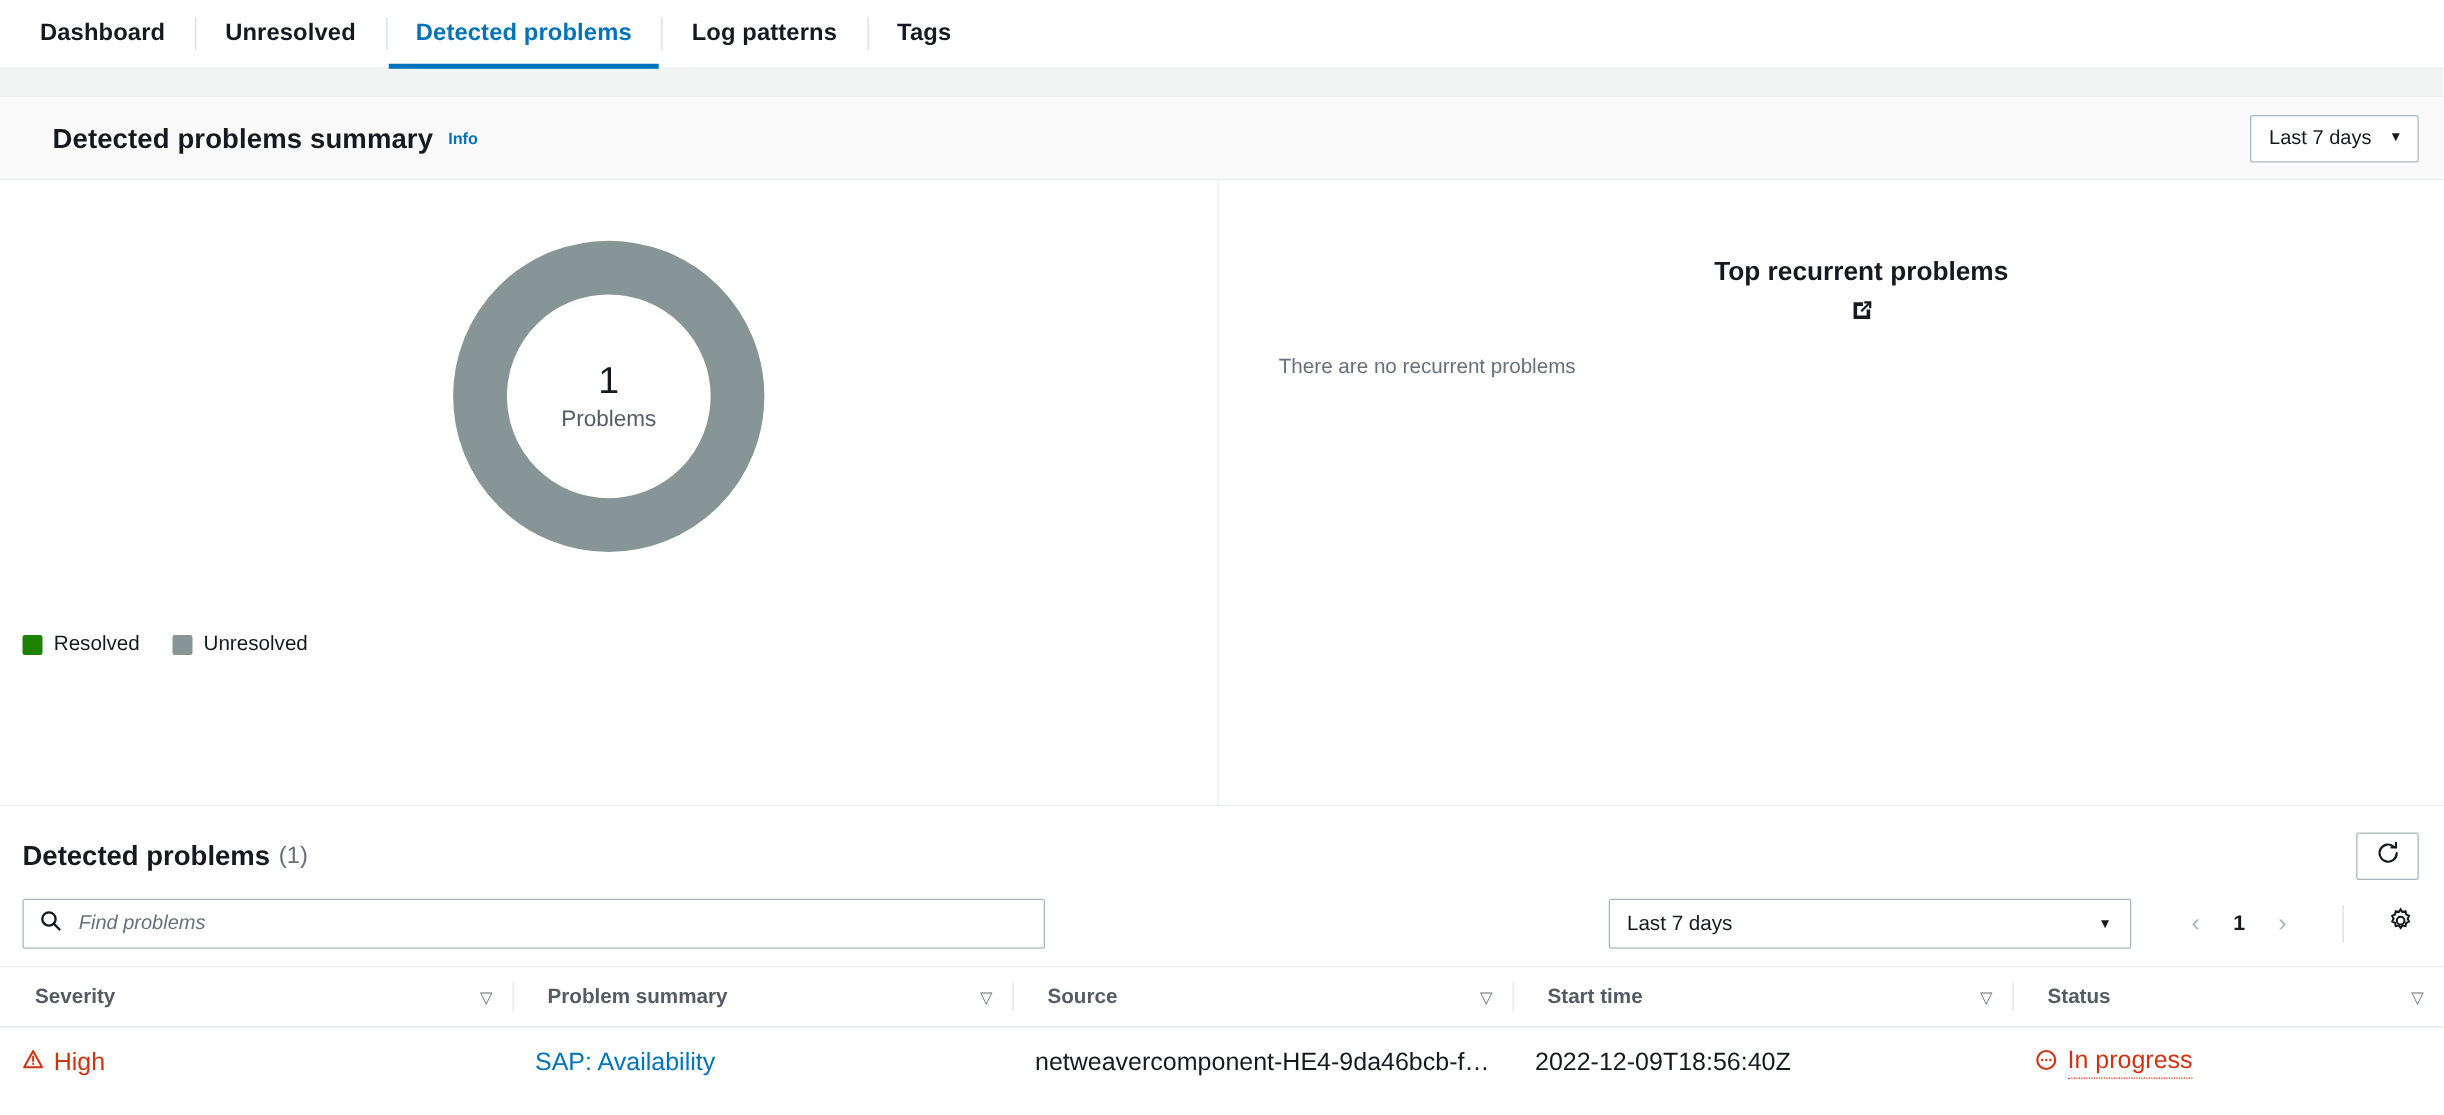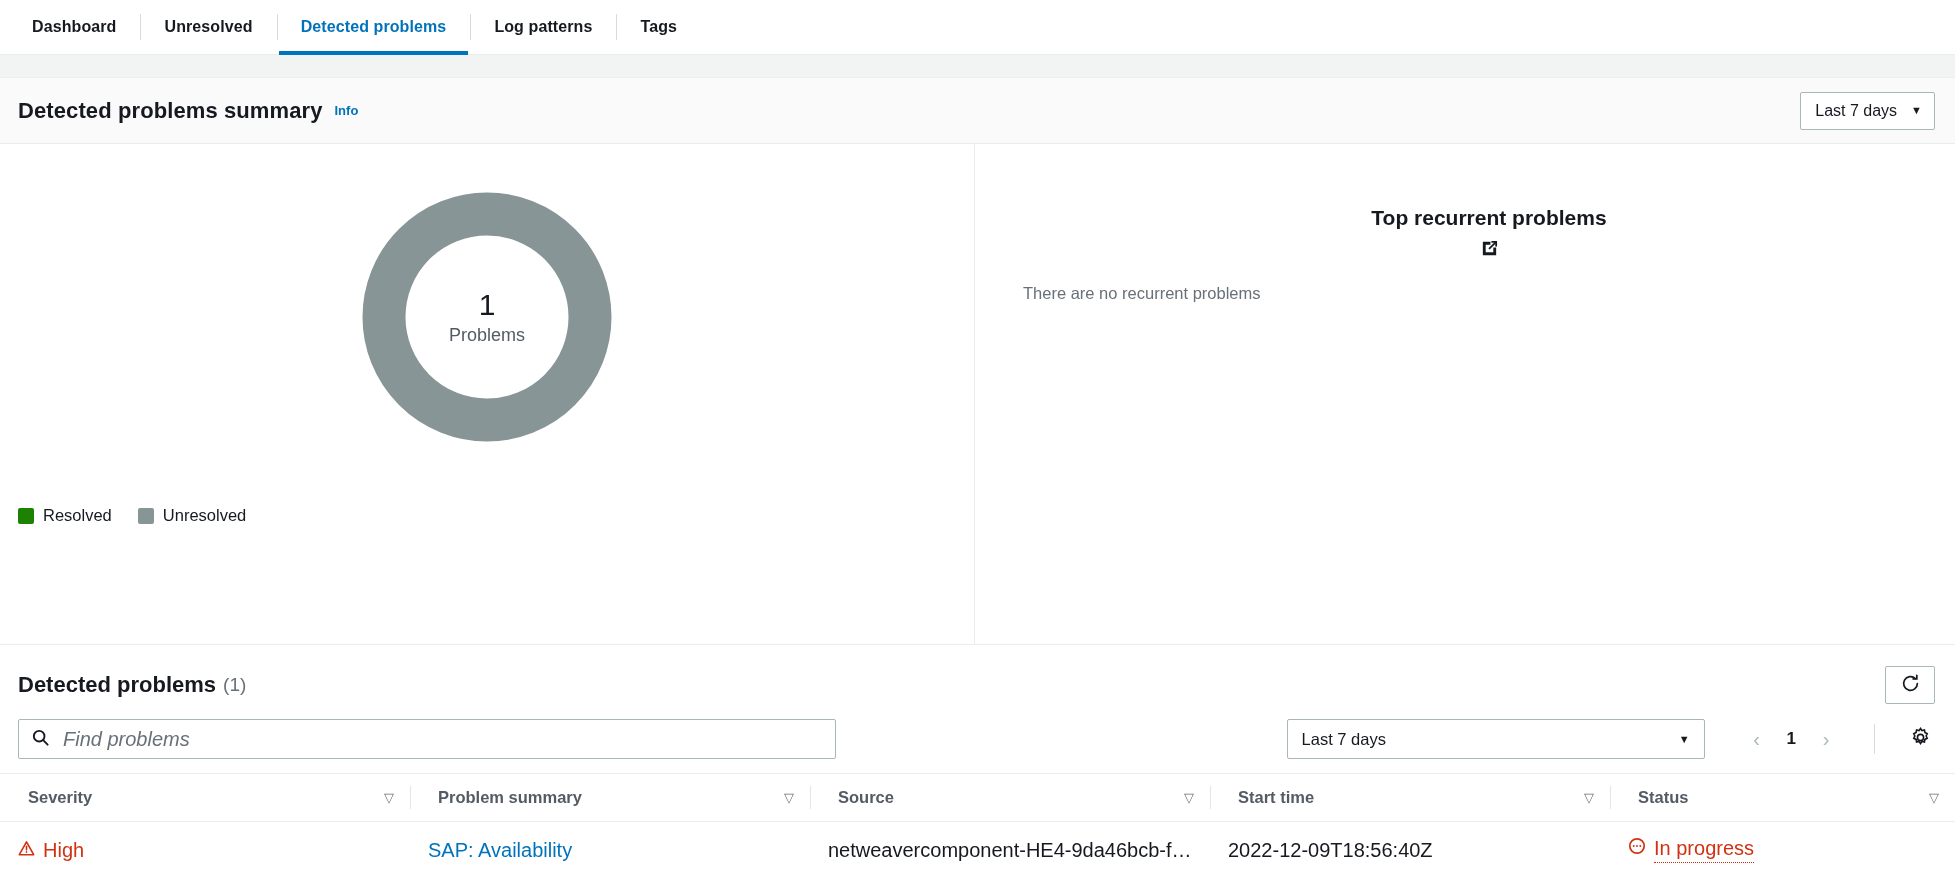--- a/index.html
+++ b/index.html
@@ -20,21 +20,21 @@
     display: flex;
     align-items: stretch;
     padding-left: 8px;
     border-bottom: 1px solid #e9ebed;
   }
   .tab {
     position: relative;
     display: flex;
     align-items: center;
     padding: 0 24px;
-    font-size: 16px;
+    font-size: 19px;
     font-weight: 700;
     color: #16191f;
     letter-spacing: 0.1px;
     cursor: pointer;
     white-space: nowrap;
   }
   .tab + .tab::before {
     content: "";
     position: absolute;
     left: 0; top: 14px; bottom: 14px;
@@ -64,20 +64,21 @@
     align-items: center;
     padding: 0 20px 0 18px;
     border-bottom: 1px solid #eaeded;
     background: #fafafa;
   }
   .summary-title {
     font-size: 22px;
     font-weight: 700;
     color: #16191f;
     letter-spacing: 0.1px;
+    margin-left: 24px;
   }
   .info-link {
     font-size: 13px;
     font-weight: 700;
     color: #0073bb;
     margin-left: 12px;
     cursor: pointer;
   }
   .spacer { flex: 1; }
 
@@ -183,21 +184,21 @@
     background: #ffffff;
     display: flex;
     align-items: center;
     padding-left: 12px;
   }
   .search-box input {
     border: none; outline: none;
     flex: 1;
     height: 100%;
     margin-left: 11px;
-    font-size: 20px;
+    font-size: 16px;
     font-style: italic;
     color: #545b64;
     font-family: "Liberation Sans", "DejaVu Sans", sans-serif;
     background: transparent;
   }
   .search-box input::placeholder { color: #687078; font-style: italic; opacity: 1; }
 
   .range-select {
     width: 418px;
     height: 40px;
@@ -246,21 +247,21 @@
     width: 1px; background: #e3e6e6;
   }
   table.dt tbody td {
     font-size: 20px;
     color: #16191f;
     padding: 15px 0 15px 18px;
     vertical-align: middle;
   }
   .sev { display: inline-flex; align-items: center; gap: 8px; color: #d13212; }
   .cell-link { color: #0073bb; cursor: pointer; }
-  .status-cell { display: inline-flex; align-items: flex-start; gap: 8px; color: #d13212; }
+  .status-cell { display: inline-flex; align-items: flex-end; gap: 8px; color: #d13212; }
   .status-text { border-bottom: 1px dotted #d13212; padding-bottom: 2px; cursor: pointer; }
 </style>
 </head>
 <body>
 
 <div class="page">
 
   <div class="tabbar">
     <div class="tab">
         <span>Dashboard</span>

